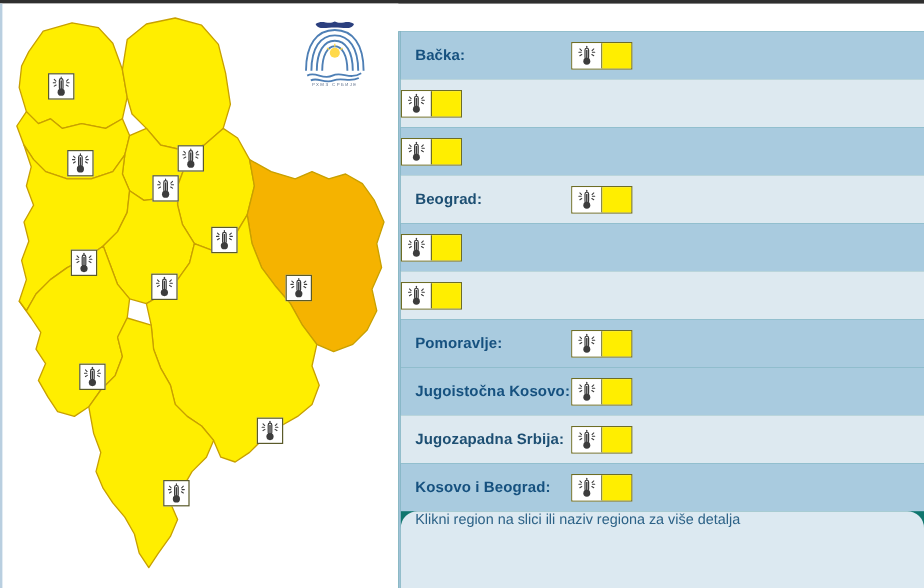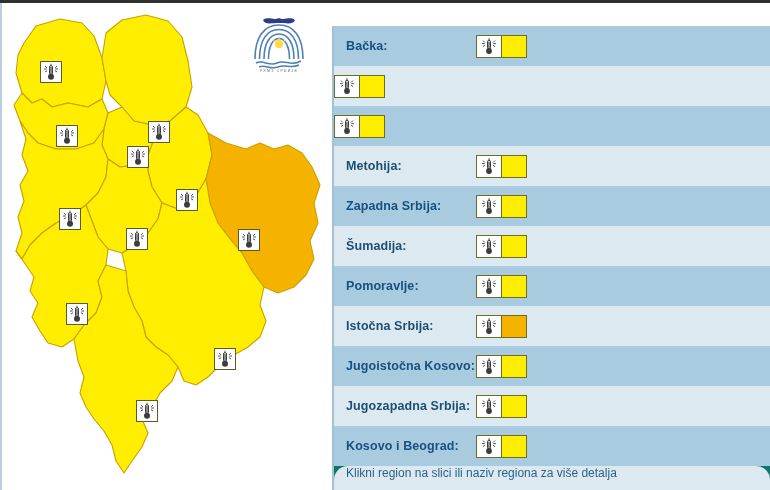--- a/index.html
+++ b/index.html
@@ -433,21 +433,21 @@
             <rect x="8.5" y="3.2" width="3" height="9" rx="1.5" fill="#fff" stroke="#3c3c3c" stroke-width="1"></rect>
             <rect x="9.4" y="4.6" width="1.2" height="7.6" fill="#3c3c3c"></rect>
             <circle cx="10" cy="14" r="2.9" fill="#3c3c3c"></circle>
           </svg>
         </div>
         <div class="chip-swatch" style="background:#FFEE00;"></div>
       </div>
     </div>
 
     <div class="row even">
-      <div class="row-label">Metohija:</div>
+      <div class="row-label">Beograd:</div>
       <div class="warn-chip">
         <div class="chip-icon">
           <svg viewBox="0 0 20 19">
             <g stroke="#3c3c3c" stroke-width="0.9" stroke-linecap="round">
               <line x1="4.2" y1="3.8" x2="5.6" y2="5.2"></line>
                 <line x1="3.4" y1="6.6" x2="5.3" y2="6.6"></line>
               <line x1="4.2" y1="9.4" x2="5.8" y2="8.4"></line>
               <line x1="15.8" y1="3.8" x2="14.4" y2="5.2"></line>
                 <line x1="16.6" y1="6.6" x2="14.7" y2="6.6"></line>
               <line x1="15.8" y1="9.4" x2="14.2" y2="8.4"></line>
@@ -456,21 +456,20 @@
             <rect x="8.5" y="3.2" width="3" height="9" rx="1.5" fill="#fff" stroke="#3c3c3c" stroke-width="1"></rect>
             <rect x="9.4" y="4.6" width="1.2" height="7.6" fill="#3c3c3c"></rect>
             <circle cx="10" cy="14" r="2.9" fill="#3c3c3c"></circle>
           </svg>
         </div>
         <div class="chip-swatch" style="background:#FFEE00;"></div>
       </div>
     </div>
 
     <div class="row odd">
-      <div class="row-label">Zapadna Srbija:</div>
       <div class="warn-chip">
         <div class="chip-icon">
           <svg viewBox="0 0 20 19">
             <g stroke="#3c3c3c" stroke-width="0.9" stroke-linecap="round">
               <line x1="4.2" y1="3.8" x2="5.6" y2="5.2"></line>
                 <line x1="3.4" y1="6.6" x2="5.3" y2="6.6"></line>
               <line x1="4.2" y1="9.4" x2="5.8" y2="8.4"></line>
               <line x1="15.8" y1="3.8" x2="14.4" y2="5.2"></line>
                 <line x1="16.6" y1="6.6" x2="14.7" y2="6.6"></line>
               <line x1="15.8" y1="9.4" x2="14.2" y2="8.4"></line>
@@ -479,21 +478,20 @@
             <rect x="8.5" y="3.2" width="3" height="9" rx="1.5" fill="#fff" stroke="#3c3c3c" stroke-width="1"></rect>
             <rect x="9.4" y="4.6" width="1.2" height="7.6" fill="#3c3c3c"></rect>
             <circle cx="10" cy="14" r="2.9" fill="#3c3c3c"></circle>
           </svg>
         </div>
         <div class="chip-swatch" style="background:#FFEE00;"></div>
       </div>
     </div>
 
     <div class="row even">
-      <div class="row-label">Šumadija:</div>
       <div class="warn-chip">
         <div class="chip-icon">
           <svg viewBox="0 0 20 19">
             <g stroke="#3c3c3c" stroke-width="0.9" stroke-linecap="round">
               <line x1="4.2" y1="3.8" x2="5.6" y2="5.2"></line>
                 <line x1="3.4" y1="6.6" x2="5.3" y2="6.6"></line>
               <line x1="4.2" y1="9.4" x2="5.8" y2="8.4"></line>
               <line x1="15.8" y1="3.8" x2="14.4" y2="5.2"></line>
                 <line x1="16.6" y1="6.6" x2="14.7" y2="6.6"></line>
               <line x1="15.8" y1="9.4" x2="14.2" y2="8.4"></line>
@@ -524,42 +522,20 @@
             </g>
             <rect x="8.5" y="3.2" width="3" height="9" rx="1.5" fill="#fff" stroke="#3c3c3c" stroke-width="1"></rect>
             <rect x="9.4" y="4.6" width="1.2" height="7.6" fill="#3c3c3c"></rect>
             <circle cx="10" cy="14" r="2.9" fill="#3c3c3c"></circle>
           </svg>
         </div>
         <div class="chip-swatch" style="background:#FFEE00;"></div>
       </div>
     </div>
 
-    <div class="row even">
-      <div class="row-label">Istočna Srbija:</div>
-      <div class="warn-chip">
-        <div class="chip-icon">
-          <svg viewBox="0 0 20 19">
-            <g stroke="#3c3c3c" stroke-width="0.9" stroke-linecap="round">
-              <line x1="4.2" y1="3.8" x2="5.6" y2="5.2"></line>
-                <line x1="3.4" y1="6.6" x2="5.3" y2="6.6"></line>
-              <line x1="4.2" y1="9.4" x2="5.8" y2="8.4"></line>
-              <line x1="15.8" y1="3.8" x2="14.4" y2="5.2"></line>
-                <line x1="16.6" y1="6.6" x2="14.7" y2="6.6"></line>
-              <line x1="15.8" y1="9.4" x2="14.2" y2="8.4"></line>
-              <line x1="10" y1="1.6" x2="10" y2="3.2"></line>
-            </g>
-            <rect x="8.5" y="3.2" width="3" height="9" rx="1.5" fill="#fff" stroke="#3c3c3c" stroke-width="1"></rect>
-            <rect x="9.4" y="4.6" width="1.2" height="7.6" fill="#3c3c3c"></rect>
-            <circle cx="10" cy="14" r="2.9" fill="#3c3c3c"></circle>
-          </svg>
-        </div>
-        <div class="chip-swatch" style="background:#F5B300;"></div>
-      </div>
-    </div>
 
     <div class="row odd">
       <div class="row-label">Jugoistočna Kosovo:</div>
       <div class="warn-chip">
         <div class="chip-icon">
           <svg viewBox="0 0 20 19">
             <g stroke="#3c3c3c" stroke-width="0.9" stroke-linecap="round">
               <line x1="4.2" y1="3.8" x2="5.6" y2="5.2"></line>
                 <line x1="3.4" y1="6.6" x2="5.3" y2="6.6"></line>
               <line x1="4.2" y1="9.4" x2="5.8" y2="8.4"></line>

